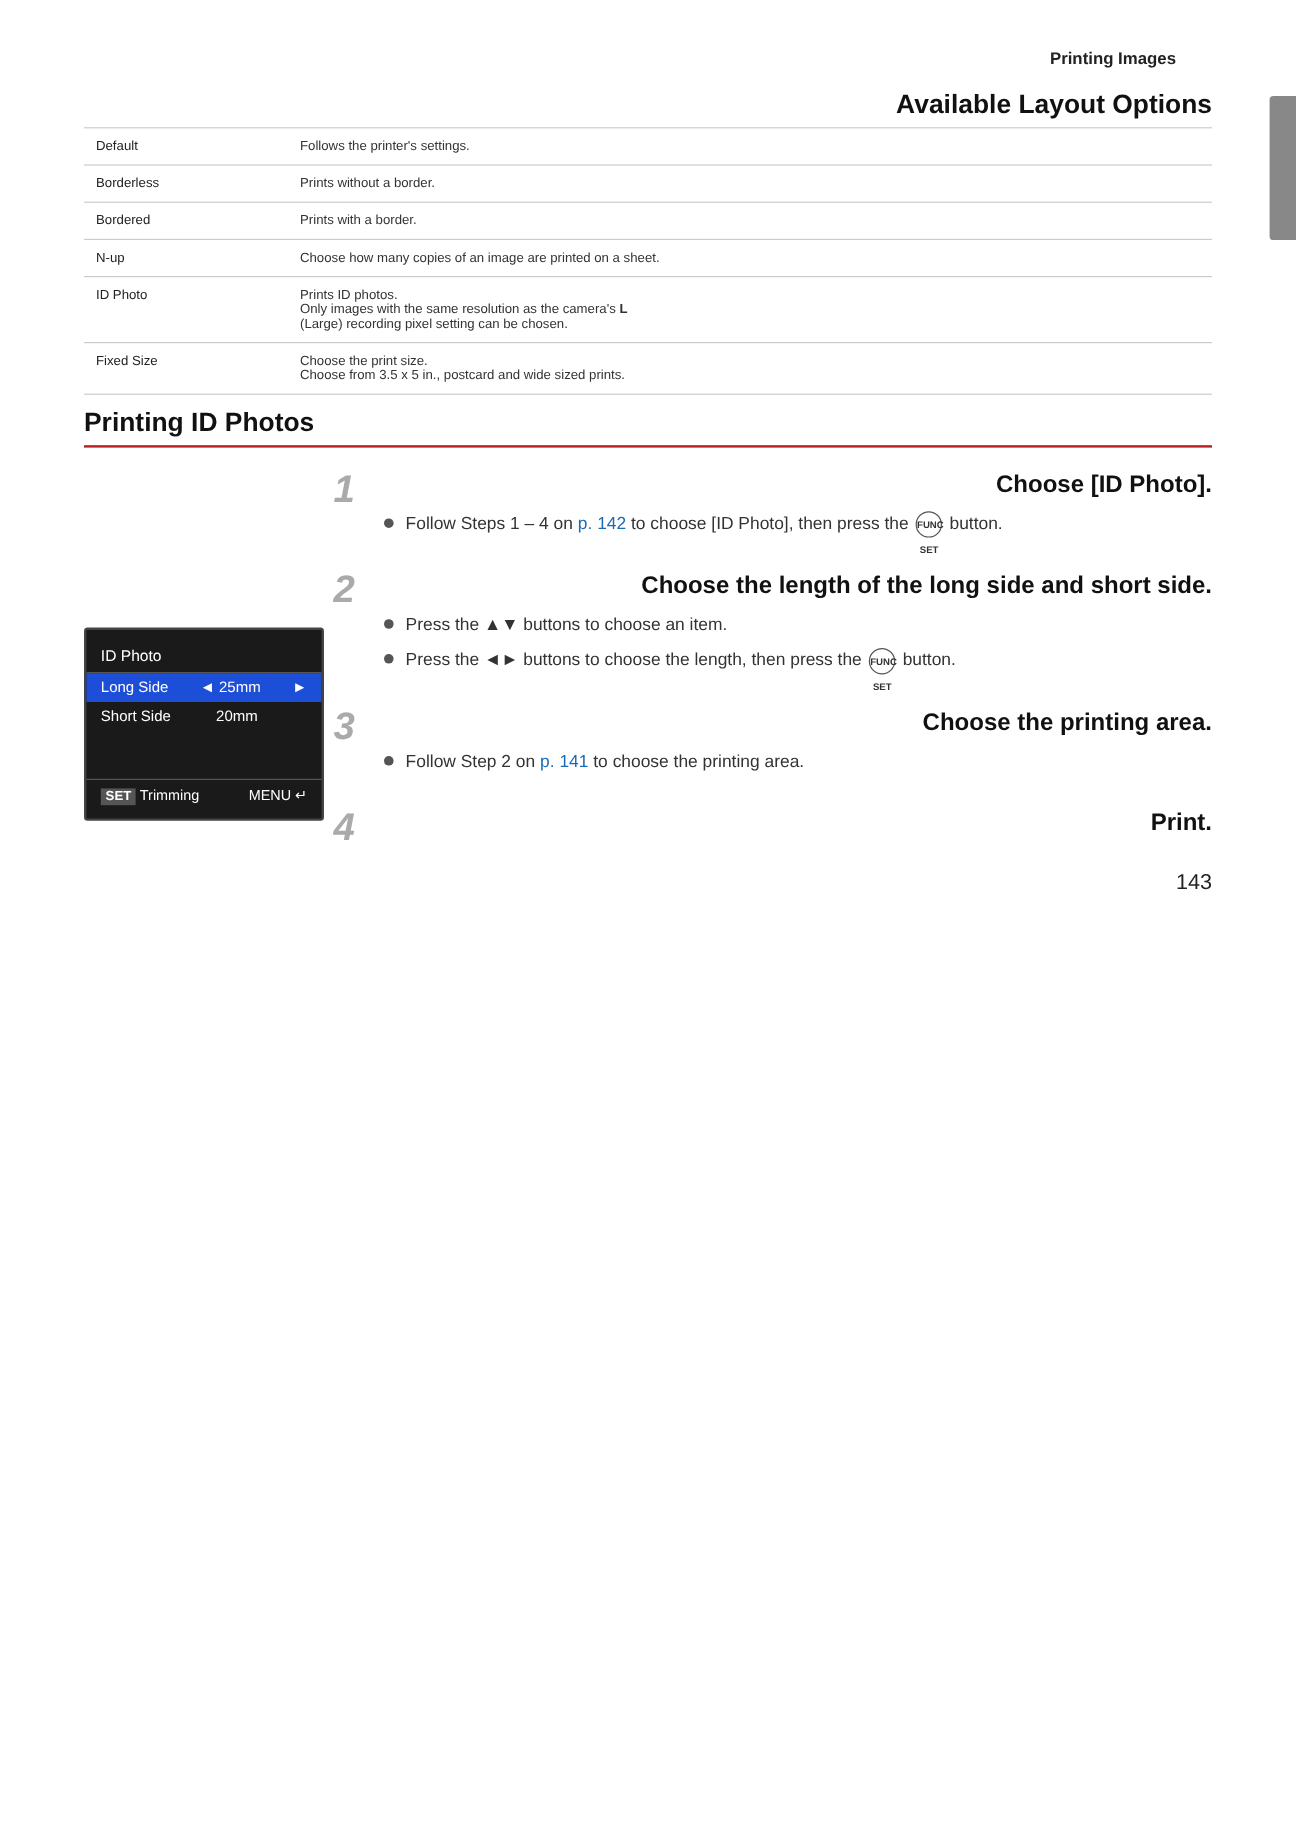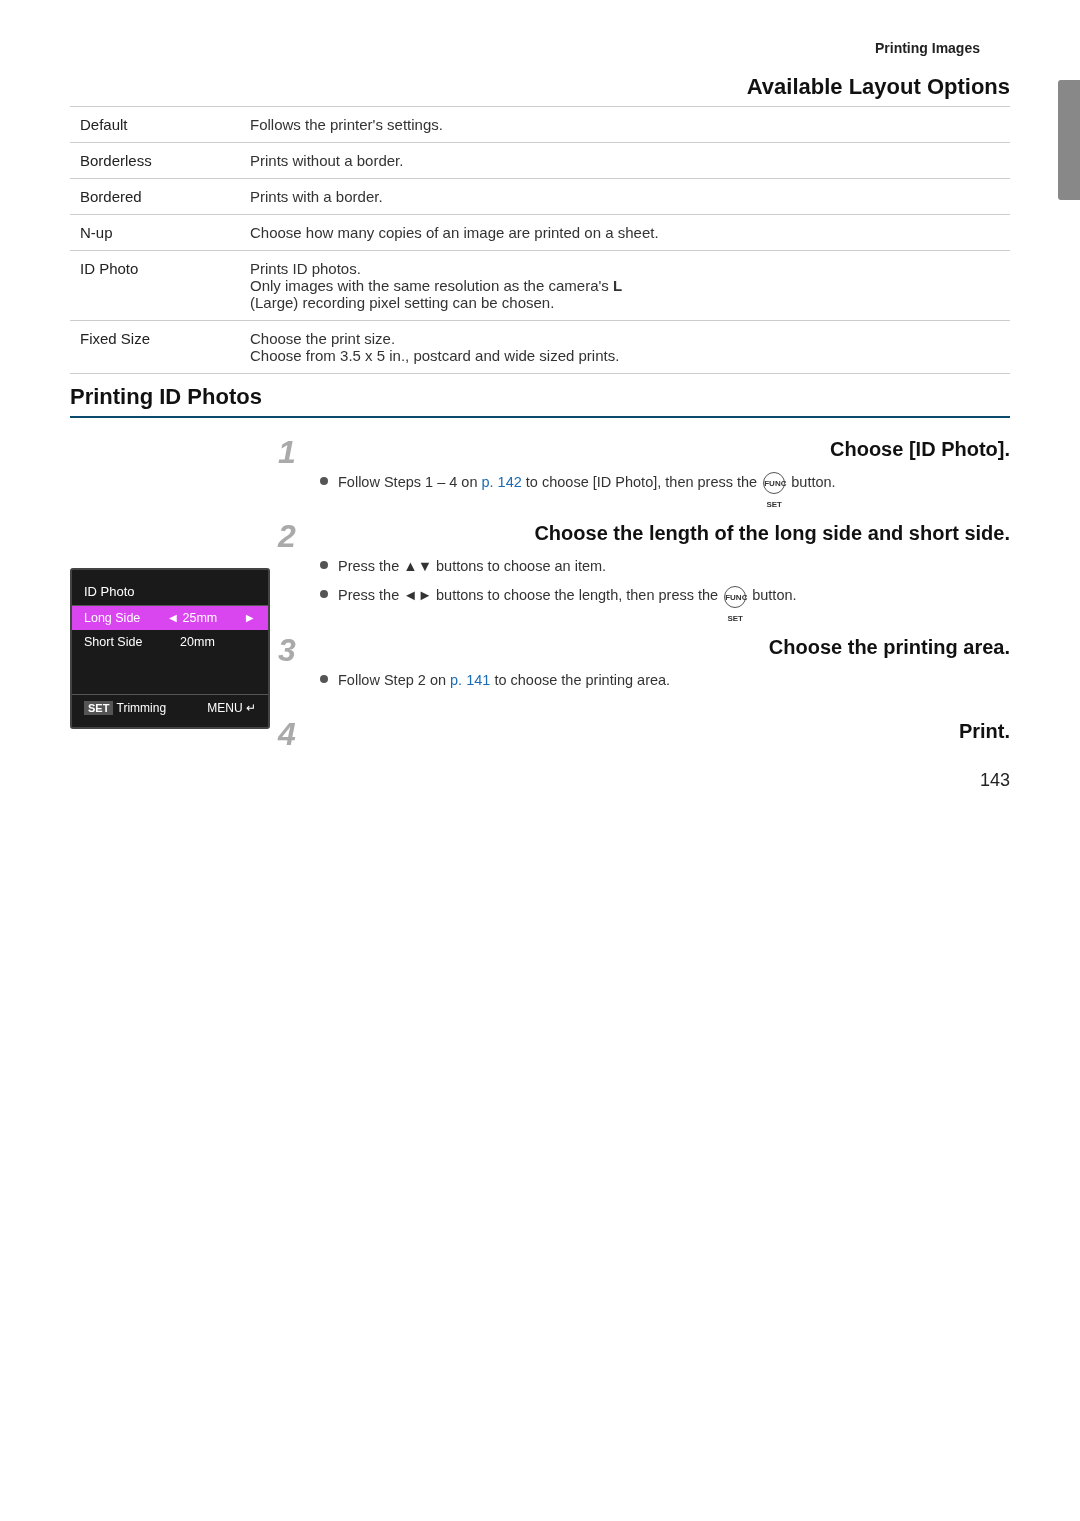--- a/index.html
+++ b/index.html
@@ -44,21 +44,21 @@
       font-weight: bold;
       color: #111;
       margin-bottom: 6px;
       text-align: right;
     }
 
     
     .layout-table {
       width: 100%;
       border-collapse: collapse;
-      font-size: 15px;
+      font-size: 11px;
     }
 
     .layout-table tr {
       border-bottom: 1px solid #ccc;
     }
 
     .layout-table tr:first-child {
       border-top: 1px solid #ccc;
     }
 
@@ -78,21 +78,21 @@
 
     
     .section-id-photos {
       margin-top: 10px;
     }
 
     .section-id-title {
       font-size: 22px;
       font-weight: bold;
       color: #111;
-      border-bottom: 2px solid #0c4a6e;
+      border-bottom: 2px solid #b91c1c;
       padding-bottom: 6px;
       margin-bottom: 20px;
     }
 
     
     .steps-container {
       display: flex;
       gap: 0;
     }
 
@@ -127,21 +127,21 @@
 
     .camera-screen .screen-row {
       padding: 5px 12px;
       display: flex;
       align-items: center;
       justify-content: space-between;
       font-size: 12.5px;
     }
 
     .camera-screen .screen-row.selected {
-      background: #d946ef;
+      background: #1d4ed8;
       align-items: center;
     }
 
     .camera-screen .screen-footer {
       display: flex;
       justify-content: space-between;
       padding: 6px 12px 2px 12px;
       font-size: 12px;
       margin-top: 10px;
       border-top: 1px solid #555;

